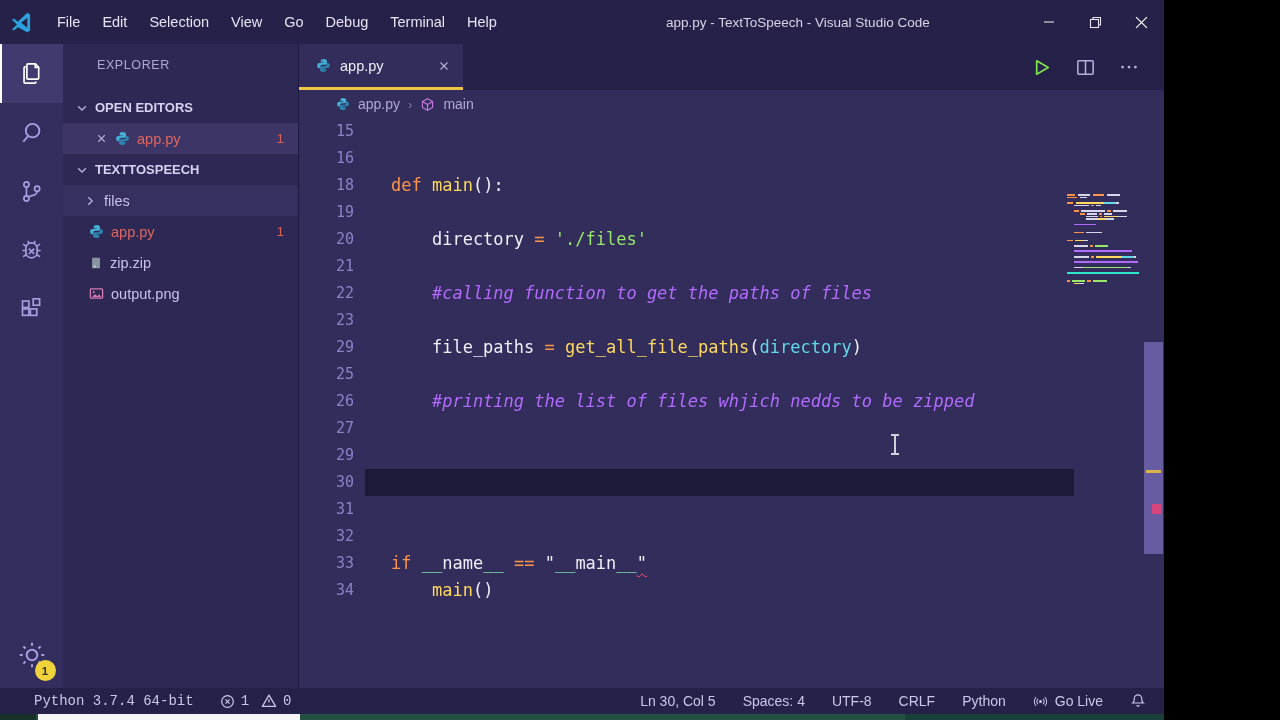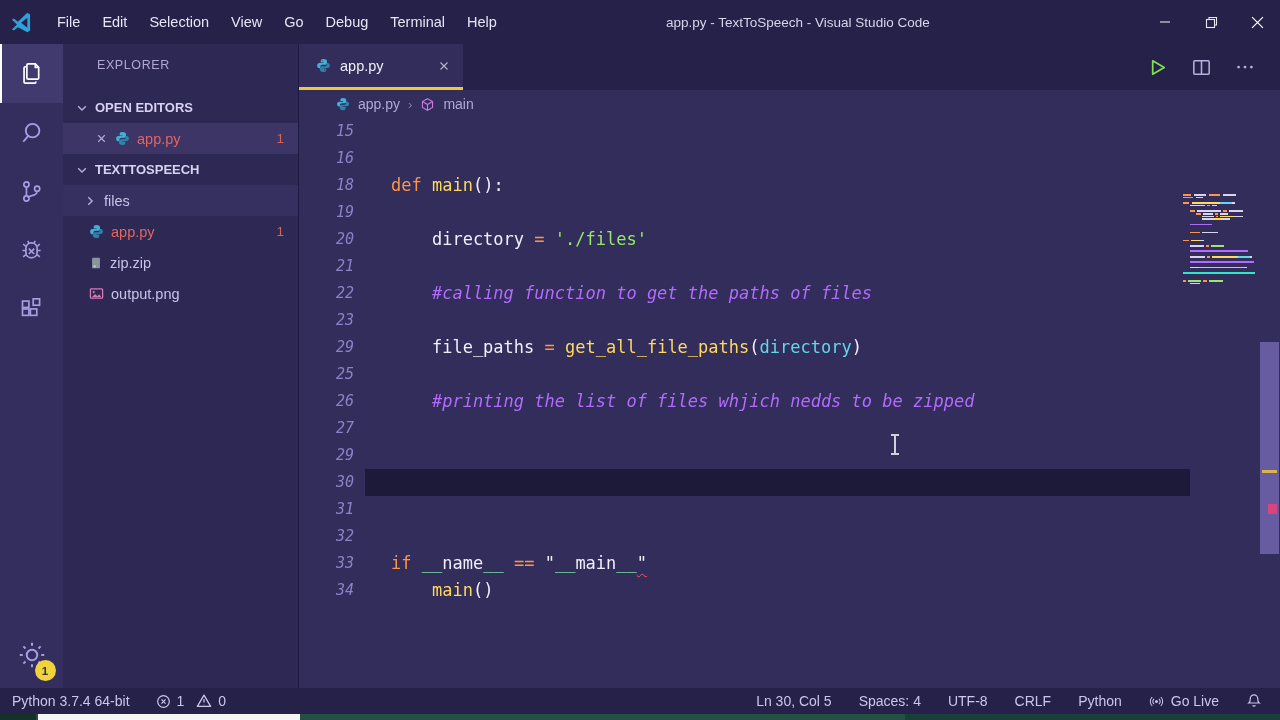--- a/index.html
+++ b/index.html
@@ -1,16 +1,16 @@
 <!DOCTYPE html>
 <html><head>
 <meta charset="utf-8">
 <style>
   html,body{margin:0;padding:0;background:#000;}
-  .screen{position:relative;width:1280px;height:720px;overflow:hidden;background:#f0abfc;
+  .screen{position:relative;width:1164px;height:720px;overflow:hidden;background:#f0abfc;
           font-family:"Liberation Sans",sans-serif;-webkit-font-smoothing:antialiased;}
   .ic{display:inline-flex;align-items:center;justify-content:center;line-height:0;}
   svg{display:block;}
 
   
   .titlebar{position:absolute;left:0;top:0;right:0;height:44px;background:#262148;
             display:flex;align-items:center;color:#e2ddf0;z-index:5;}
   .logo{margin:0 12px 0 11px;}
   .menubar{display:flex;align-items:center;}
   .menu-item{padding:0 11px;font-size:14.5px;color:#e8e3f4;cursor:default;}
@@ -53,21 +53,21 @@
        display:flex;align-items:center;gap:9px;padding:0 12px 0 17px;font-size:14.5px;color:#f0edf8;}
   .tab-close{margin-left:auto;color:#b9b2d4;}
   .tab-actions{margin-left:auto;display:flex;align-items:center;gap:21px;padding-right:24px;color:#b9afe0;}
   .breadcrumb{height:28px;display:flex;align-items:center;gap:8px;padding-left:37px;font-size:14px;color:#b2a8d8;}
   .bc-sep{color:#847aa8;font-size:13px;}
 
   .code{position:absolute;left:0;right:0;top:74px;bottom:0;font-family:"DejaVu Sans Mono",monospace;
         font-size:17px;overflow:hidden;}
   .line{display:flex;height:27px;line-height:27px;}
   .ln{flex:none;width:92px;box-sizing:border-box;text-align:right;padding-right:37px;
-      color:#8d82c8;font-size:15px;font-style:italic;}
+      color:#8d82c8;font-size:15px;}
   .lc{flex:1;white-space:pre;margin-right:90px;color:#f2eefc;}
   .line.cur .lc{background:#1d1939;box-shadow:-26px 0 0 #1d1939;}
   .tok.kw{color:#ff9448;}
   .tok.fn{color:#ffd95e;}
   .tok.st{color:#97e868;}
   .tok.cm{color:#b36bff;font-style:italic;}
   .tok.pr{color:#61d8e8;}
   .tok.du{color:#7de8a8;}
   .tok.sq{text-decoration:underline;text-decoration-style:wavy;text-decoration-color:#ff4b63;
           text-decoration-thickness:1px;text-underline-offset:4px;}
@@ -81,21 +81,21 @@
   .ruler-mark-err{position:absolute;right:3px;top:386px;width:9px;height:10px;background:#d8447c;}
 
   
   .ibeam{position:absolute;left:595px;top:317px;width:2px;height:19px;background:#cfd0d8;}
   .ibeam:before,.ibeam:after{content:"";position:absolute;left:-3px;width:8px;height:2px;background:#cfd0d8;}
   .ibeam:before{top:-1px;} .ibeam:after{bottom:-1px;}
 
   
   .statusbar{position:absolute;left:0;right:0;bottom:6px;height:26px;background:#262148;
              color:#cdc5ea;display:flex;align-items:center;font-size:14px;z-index:6;}
-  .sb-left{display:flex;align-items:center;gap:26px;padding-left:12px;}
+  .sb-left{display:flex;align-items:center;gap:26px;padding-left:34px;font-family:Liberation Mono, monospace;}
   .sb-problems{display:flex;align-items:center;gap:6px;}
   .sb-right{margin-left:auto;display:flex;align-items:center;gap:27px;padding-right:18px;}
   .sb-item{display:flex;align-items:center;gap:7px;}
 
   
   .bottomstrip{position:absolute;left:0;right:0;bottom:0;height:6px;background:#245043;}
   .bs-dark{position:absolute;left:0;top:0;bottom:0;width:36px;background:#153129;}
   .bs-white{position:absolute;left:38px;top:0;bottom:0;width:262px;background:#f5f5f5;}
   .bs-right{position:absolute;left:905px;right:0;top:0;bottom:0;background:#183f38;}
 </style>

